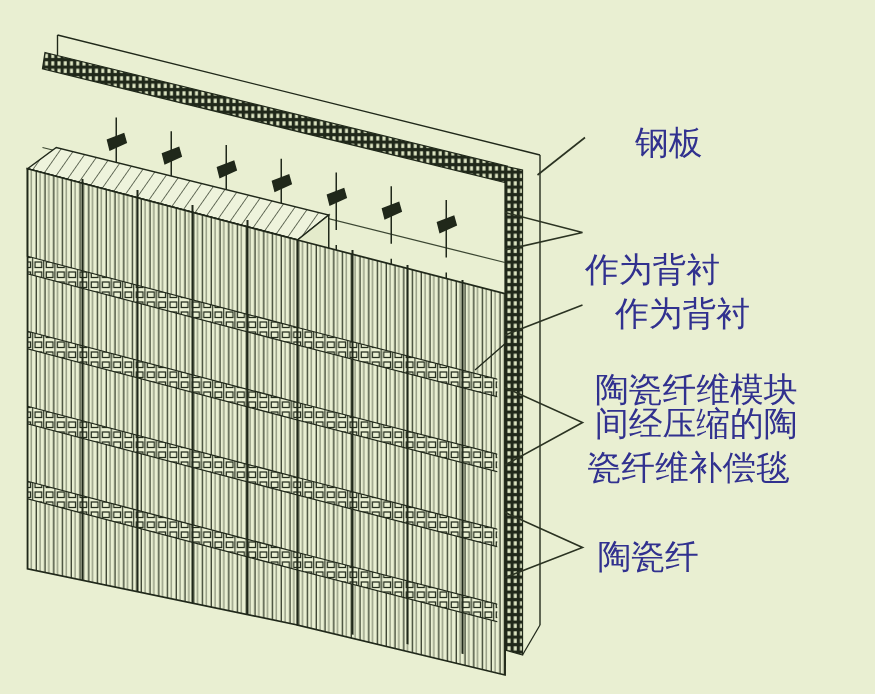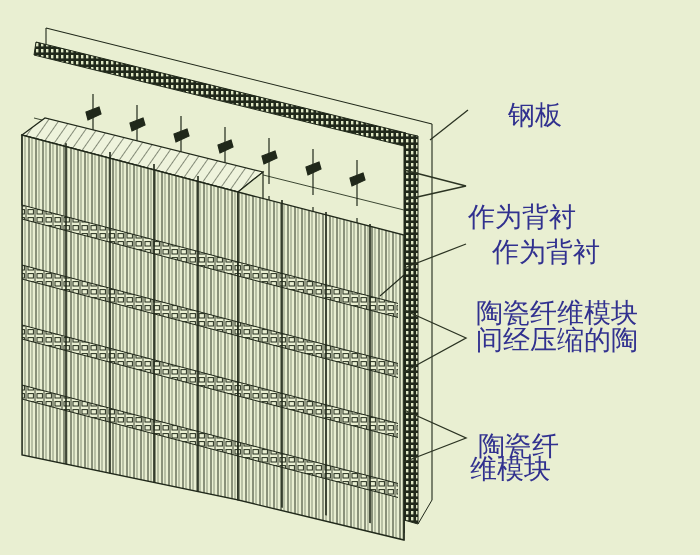--- a/index.html
+++ b/index.html
@@ -223,16 +223,16 @@
 
       <polyline points="404,410 466,438 404,462"></polyline>
     </g>
   </svg>
 
   <div class="lbl l1">钢板</div>
   <div class="lbl l3">作为背衬</div>
   <div class="lbl l3b">作为背衬</div>
   <div class="lbl l4">陶瓷纤维模块</div>
   <div class="lbl l4b">间经压缩的陶</div>
+  <div class="lbl l4c">瓷纤维补偿毯</div>
   <div class="lbl l5">陶瓷纤</div>
-  <div class="lbl l5b">维模块</div>
 
 </div>
 
 </body></html>

